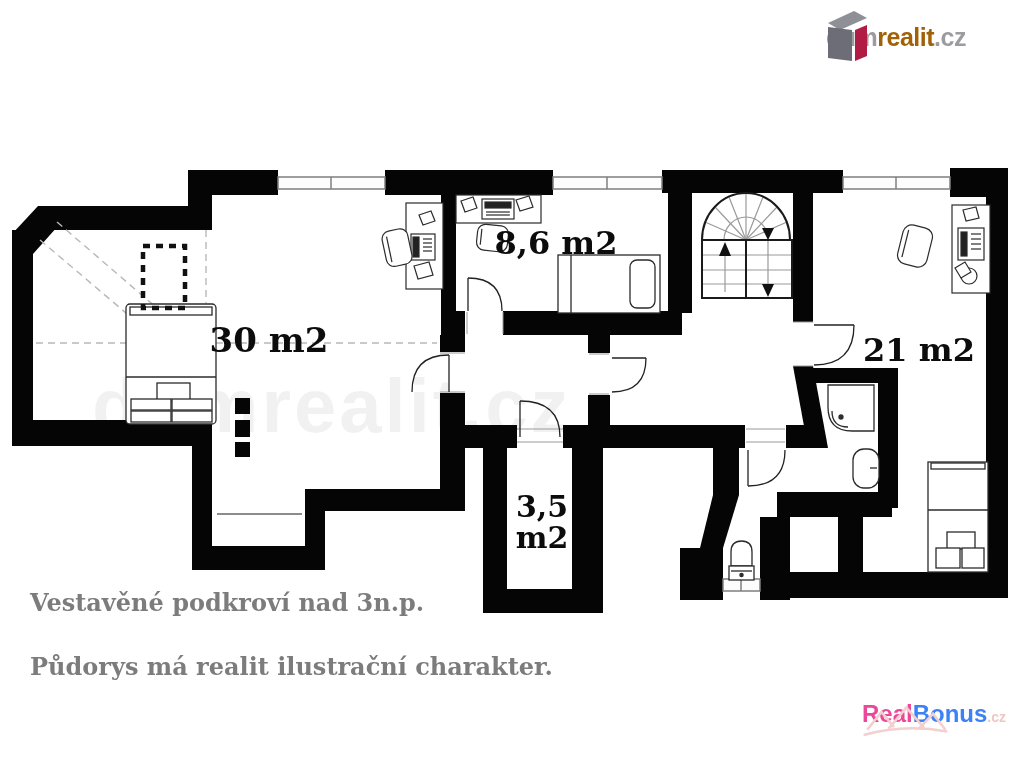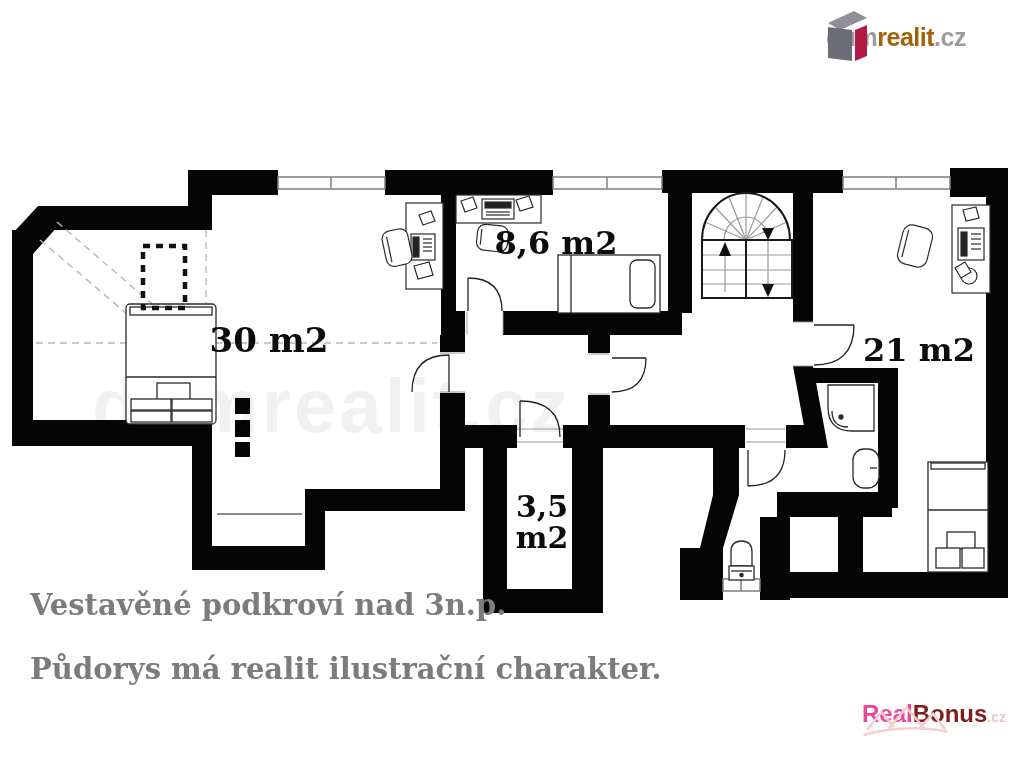--- a/index.html
+++ b/index.html
@@ -6,30 +6,30 @@
   .stage{position:relative;width:1024px;height:768px;background:#ffffff;overflow:hidden;
          font-family:"DejaVu Serif",serif;}
   .stage svg{position:absolute;left:0;top:0;}
   
   .logo{position:absolute;left:826px;top:8px;display:flex;align-items:flex-start;gap:7px;
         font-family:"Liberation Sans",sans-serif;}
   .logo-text{margin-top:17px;font-size:25px;font-weight:bold;letter-spacing:-0.5px;line-height:1;}
   .logo-gray{color:#9c9ca0;}
   .logo-red{color:#a16207;}
   
-  .caption{position:absolute;left:30px;color:#7c7c7c;font-weight:bold;font-size:29px;
+  .caption{position:absolute;left:30px;color:#7c7c7c;font-weight:bold;font-size:24px;
            font-family:"DejaVu Serif",serif;white-space:nowrap;}
   .caption.l1{top:588px;}
   .caption.l2{top:652px;}
   
   .bonus{position:absolute;right:10px;top:704px;width:160px;text-align:center;
          font-family:"Liberation Sans",sans-serif;}
   .bonus .txt{font-size:24px;font-weight:bold;letter-spacing:0;line-height:1;margin-top:-2px;}
   .bonus .b-gray{color:#ec4899;}
-  .bonus .b-pink{color:#7f1d1d;}
+  .bonus .b-pink{color:#3b82f6;}
   .bonus .b-cz{font-size:14px;color:#eec8c8;}
 </style>
 </head>
 <body>
 
 <div class="stage">
 
   <svg width="1024" height="768" viewBox="0 0 1024 768">
 
     <text x="92" y="432" font-family="Liberation Sans, sans-serif" font-weight="bold" font-size="76" letter-spacing="3" fill="#000000" opacity="0.05">dumrealit.cz</text>

